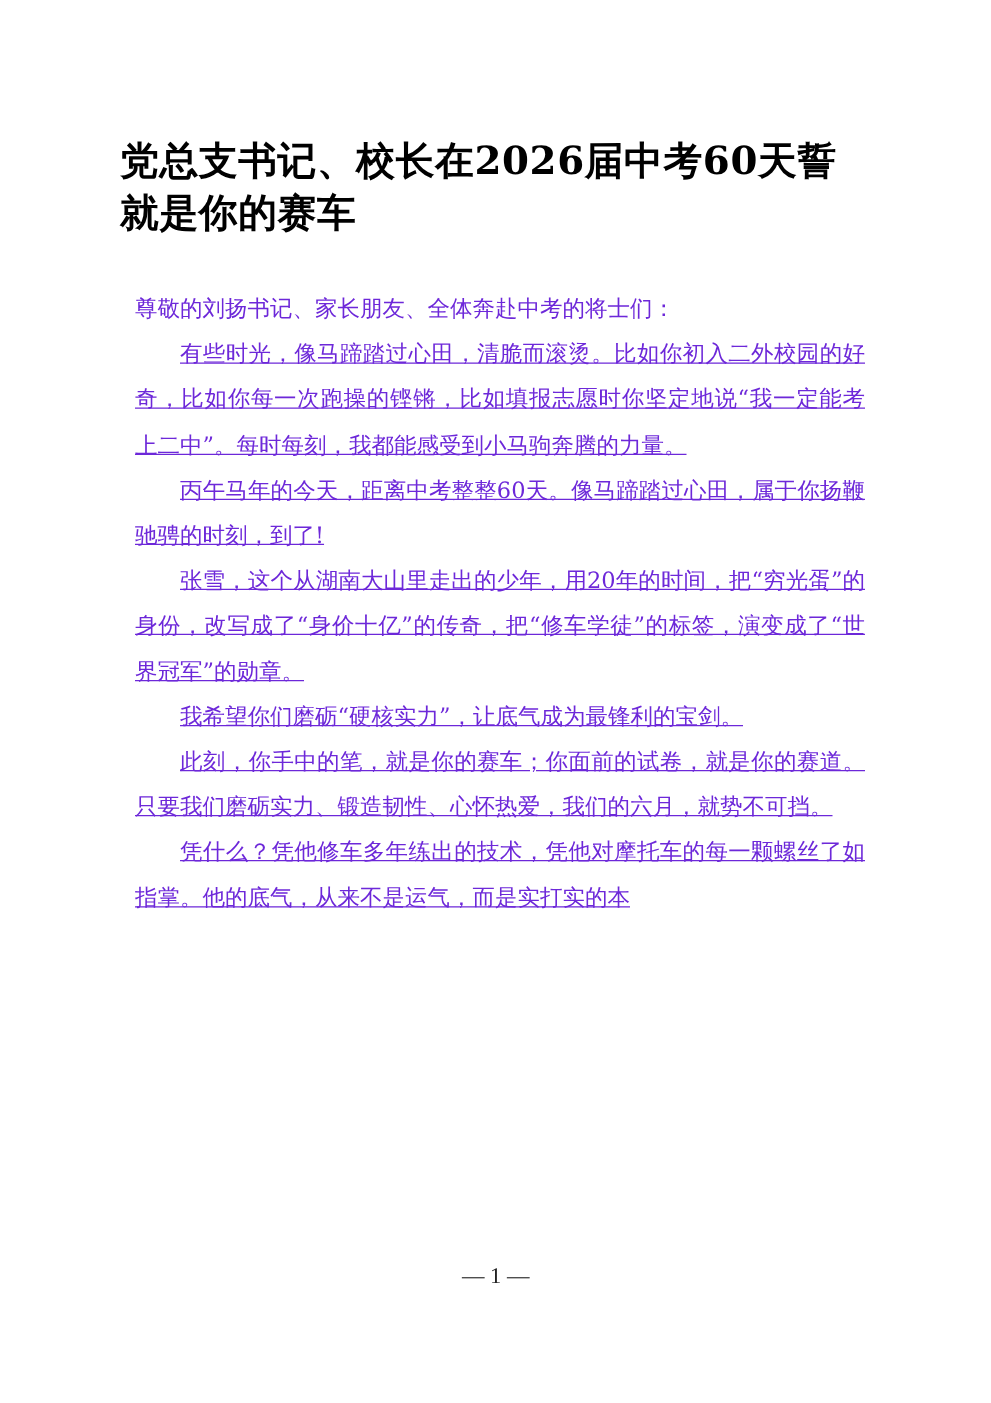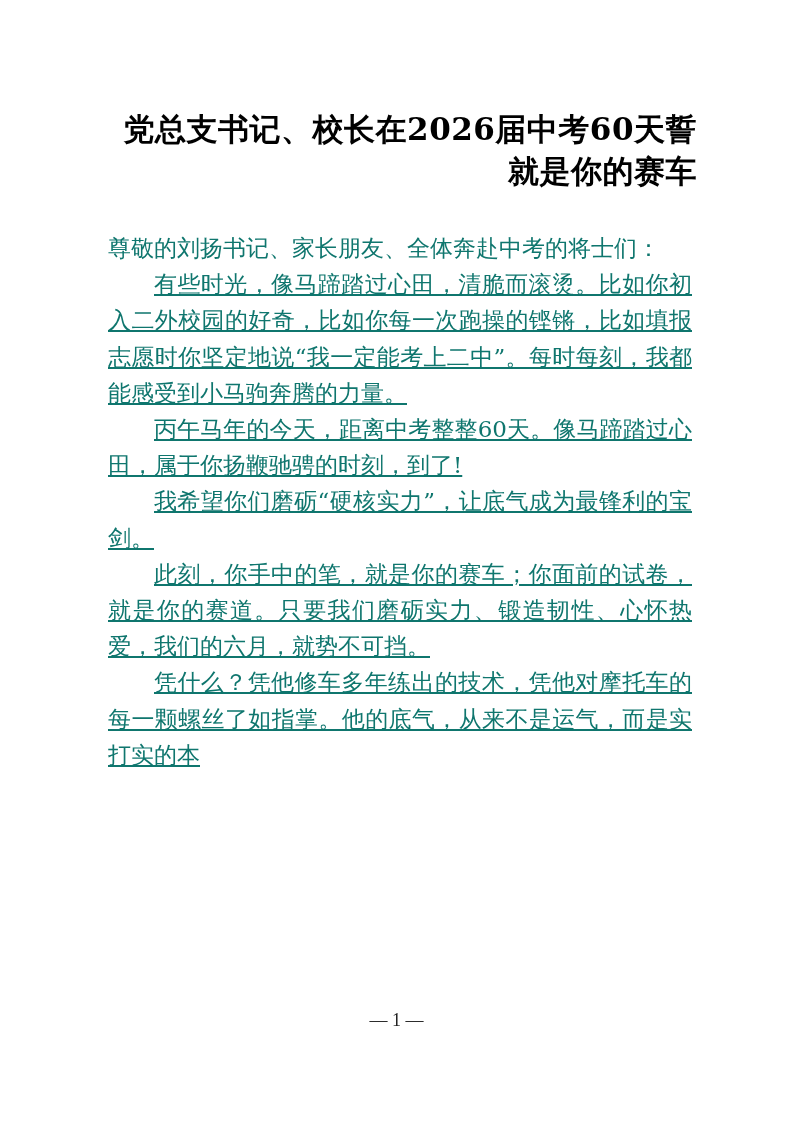--- a/index.html
+++ b/index.html
@@ -1,27 +1,27 @@
 <!DOCTYPE html>
 <html><head>
 <meta charset="utf-8">
 <style>
   html, body { margin: 0; padding: 0; background: #ffffff; }
   body { width: 793px; height: 1122px; position: relative; overflow: hidden; }
   .page { position: absolute; left: 0; top: 0; width: 793px; height: 1122px; background: #fff; }
   .title {
     position: absolute; left: 96px; width: 601px; top: 108px;
-    text-align: right; font-family: "DejaVu Serif", "Liberation Serif", serif;
+    text-align: left; font-family: "DejaVu Serif", "Liberation Serif", serif;
     font-weight: bold; font-size: 31px; line-height: 42px; color: #000;
     letter-spacing: 0.5px;
   }
   .body {
     position: absolute; left: 108px; width: 584px; top: 230px;
     font-family: "DejaVu Serif", "Liberation Serif", serif;
-    font-size: 23px; line-height: 36.2px; color: #0f766e;
+    font-size: 18px; line-height: 36.2px; color: #6d28d9;
     text-align: justify; text-justify: inter-character;
   }
   .body p { margin: 0; }
   .body p.indent { text-indent: 2em; text-decoration: underline; }
   .footer {
     position: absolute; left: 0; width: 793px; top: 1010px;
     text-align: center; font-family: "Liberation Serif", serif;
     font-size: 18px; color: #222;
   }
 </style>
@@ -31,19 +31,20 @@
 <div class="page">
   <div class="title">
     <div>党总支书记、校长在2026届中考60天誓</div>
     <div>就是你的赛车</div>
   </div>
 
   <div class="body">
     <p>尊敬的刘扬书记、家长朋友、全体奔赴中考的将士们：</p>
     <p class="indent">有些时光，像马蹄踏过心田，清脆而滚烫。比如你初入二外校园的好奇，比如你每一次跑操的铿锵，比如填报志愿时你坚定地说“我一定能考上二中”。每时每刻，我都能感受到小马驹奔腾的力量。</p>
     <p class="indent">丙午马年的今天，距离中考整整60天。像马蹄踏过心田，属于你扬鞭驰骋的时刻，到了!</p>
+    <p class="indent">张雪，这个从湖南大山里走出的少年，用20年的时间，把“穷光蛋”的身份，改写成了“身价十亿”的传奇，把“修车学徒”的标签，演变成了“世界冠军”的勋章。</p>
     <p class="indent">我希望你们磨砺“硬核实力”，让底气成为最锋利的宝剑。</p>
     <p class="indent">此刻，你手中的笔，就是你的赛车；你面前的试卷，就是你的赛道。只要我们磨砺实力、锻造韧性、心怀热爱，我们的六月，就势不可挡。</p>
     <p class="indent">凭什么？凭他修车多年练出的技术，凭他对摩托车的每一颗螺丝了如指掌。他的底气，从来不是运气，而是实打实的本</p>
   </div>
 
   <div class="footer">— 1 —</div>
 </div>
 
 </body></html>

